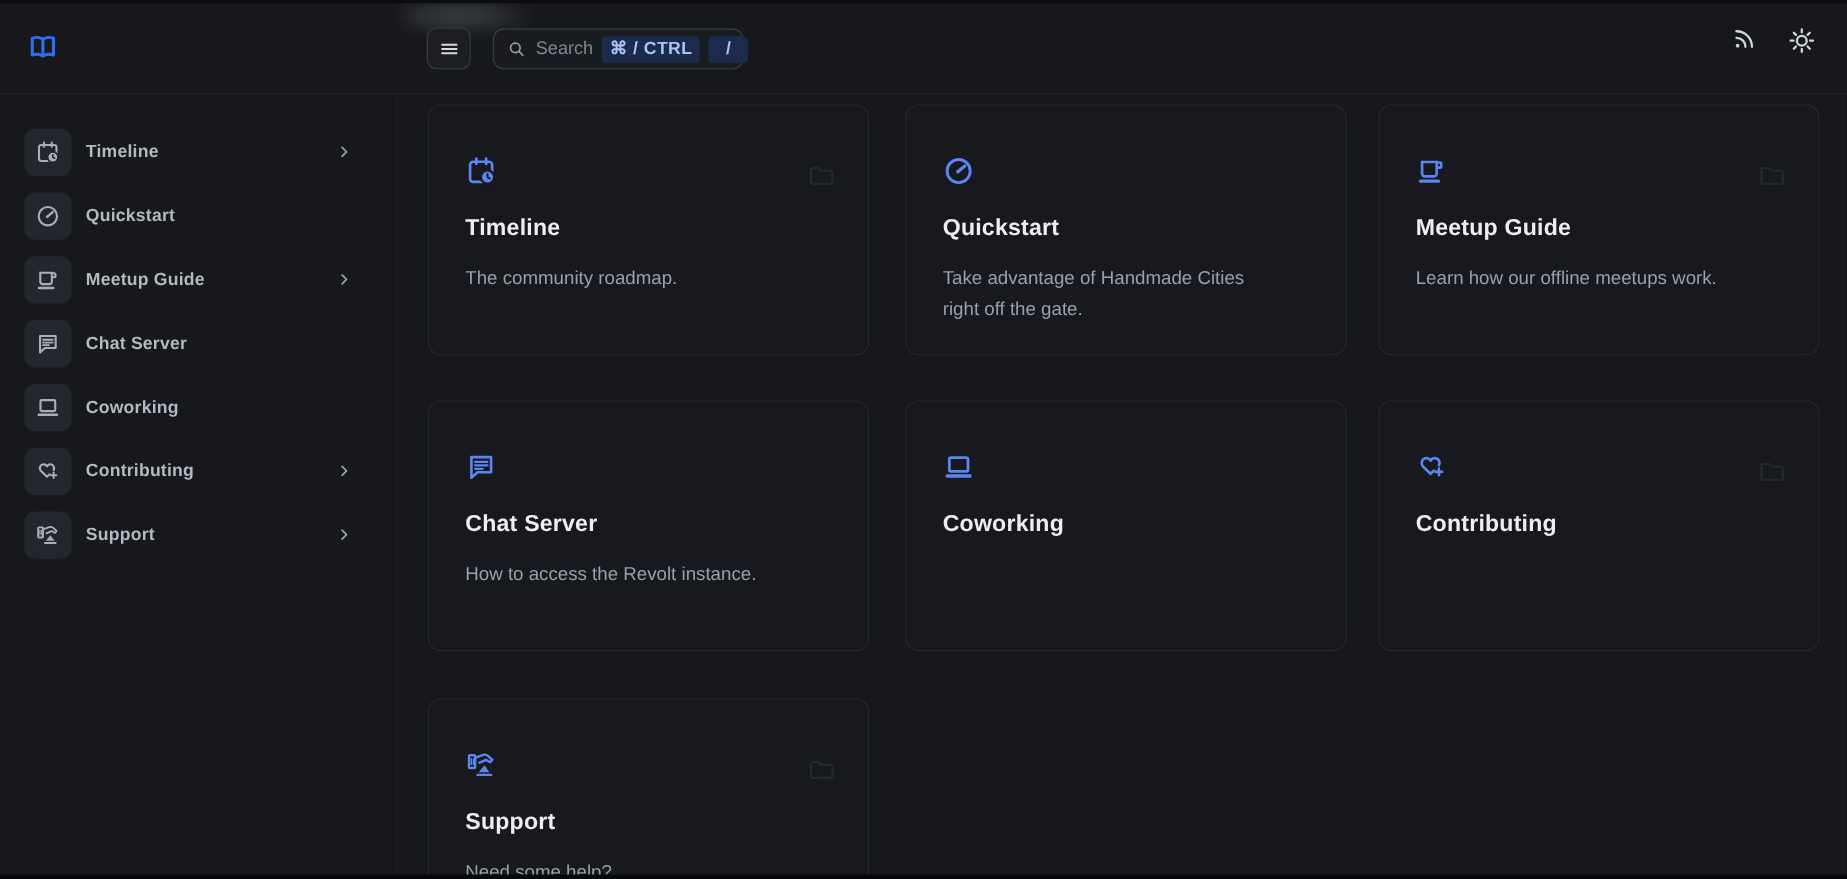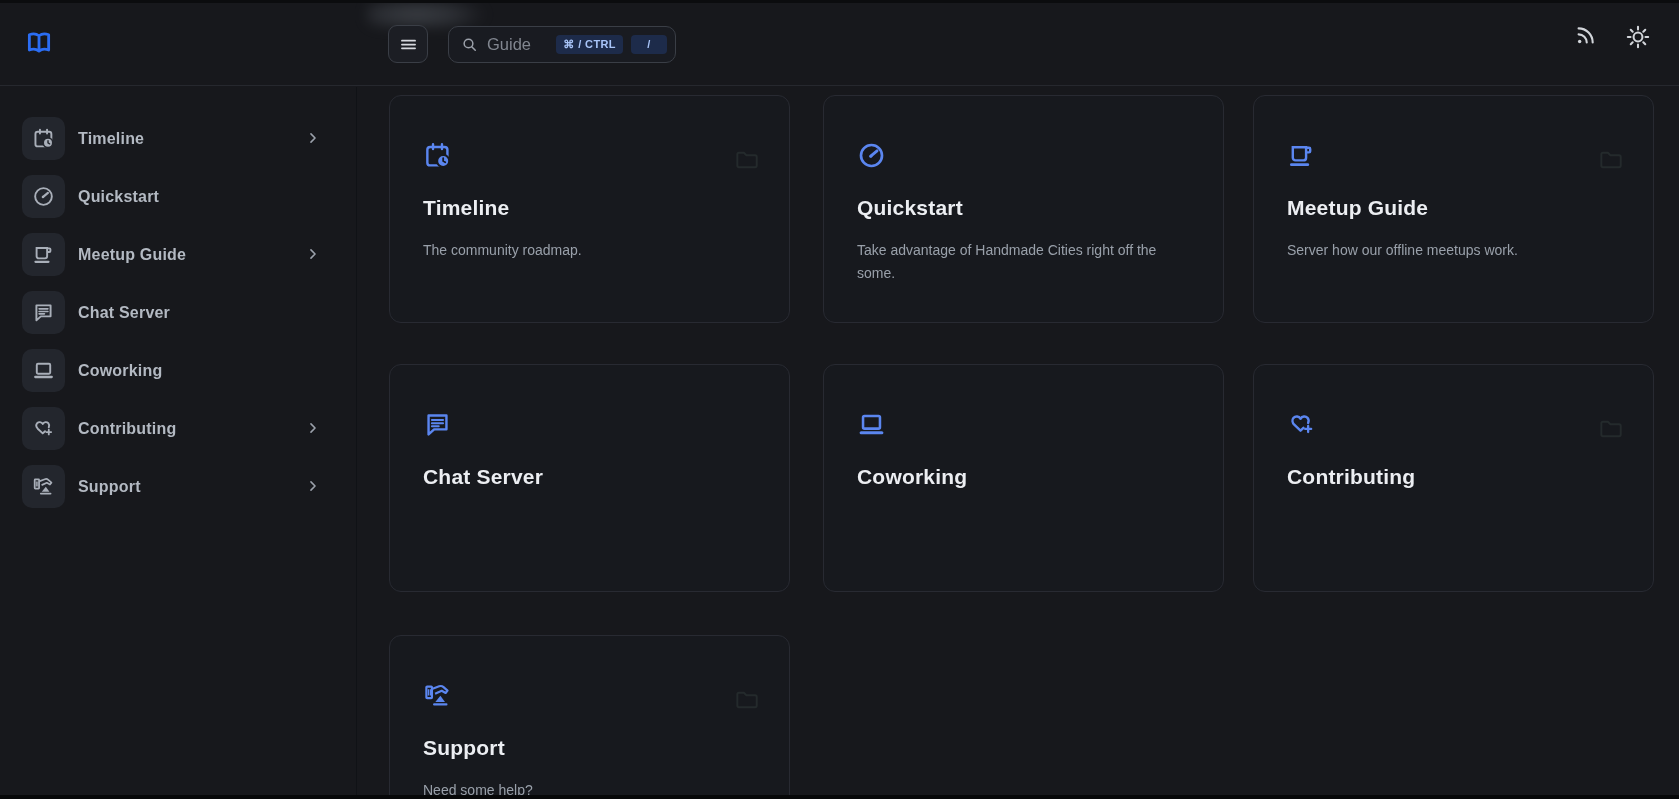--- a/index.html
+++ b/index.html
@@ -17,42 +17,42 @@
   .logo { position:absolute; left:23px; top:30px; width:32px; height:26px; color:#2b6df3; }
   .blur-smudge { position:absolute; left:366px; top:1px; width:128px; height:27px;
     background:radial-gradient(ellipse 55% 70% at 40% 50%, #45494f 0%, #33363c 55%, rgba(23,24,28,0) 100%);
     filter:blur(6px); opacity:.75; border-radius:12px; }
   .menu-btn { position:absolute; left:388px; top:25px; width:40px; height:38px; border:1px solid #3a3e46;
     border-radius:9px; background:#1c1e24; color:#d7dadf; display:flex; align-items:center; justify-content:center; cursor:pointer; }
   .search-btn { position:absolute; left:448px; top:26px; width:228px; height:37px; border:1px solid #3a3e46;
     border-radius:10px; background:#191b21; display:flex; align-items:center; padding:0 8px 0 12px; gap:8px; cursor:pointer; }
   .search-btn .mag { width:18px; height:18px; color:#9ba0a9; flex:0 0 auto; }
   .search-text { font-size:16.5px; color:#81868f; flex:1 1 auto; text-align:left; }
-  .kbd-badge { background:#1d2b4a; color:#a8c4f8; font-size:11px; font-weight:bold; letter-spacing:.4px;
+  .kbd-badge { background:#1d2b4a; color:#a8c4f8; font-size:16px; font-weight:bold; letter-spacing:.4px;
     border-radius:4px; padding:4px 7px; line-height:1; white-space:nowrap; }
   .kbd-slash { min-width:36px; text-align:center; }
   .hdr-actions { position:absolute; right:29px; top:24px; display:flex; gap:26px; align-items:center; }
   .hdr-icon { width:25px; height:25px; color:#d2d5da; cursor:pointer; }
 
   
   .sidebar { position:absolute; left:0; top:87px; width:357px; height:712px; border-right:1px solid #101216; padding-top:30px; }
   .side-item { position:relative; height:43px; margin:0 0 15px 22px; width:313px; display:flex; align-items:center; cursor:pointer; }
   .tile { width:43px; height:43px; border-radius:10px; background:#23262d; color:#a9afb9;
     display:flex; align-items:center; justify-content:center; flex:0 0 auto; }
   .tile svg { width:23px; height:23px; }
   .side-label { margin-left:13px; font-size:16px; font-weight:bold; color:#b3b9c2; letter-spacing:.2px; }
   .chev { position:absolute; right:15px; top:14px; width:14px; height:14px; color:#9ba1ab; cursor:pointer; }
 
   
   .card { position:absolute; width:401px; height:228px; border:1px solid #282a32; border-radius:12px;
     background:#17191e; cursor:pointer; }
   .card-icon { position:absolute; left:33px; top:45px; width:29px; height:29px; color:#5b86f0; }
   .card-folder { position:absolute; left:344px; top:51px; width:25px; height:25px; color:#242a2c; }
   .card-title { position:absolute; left:33px; top:100px; font-size:21px; font-weight:bold; color:#eceef2; letter-spacing:.2px; }
-  .card-desc { position:absolute; left:33px; top:143px; width:310px; font-size:14px; line-height:1.62; color:#99a0aa; }
+  .card-desc { position:absolute; left:33px; top:143px; width:310px; font-size:17px; line-height:1.62; color:#99a0aa; }
 
   svg { display:block; }
 </style>
 </head>
 <body>
 
 <div class="app">
   <div class="edge-top"></div>
 
   <div class="header">
@@ -70,21 +70,21 @@
       </svg>
     </div>
 
     <div class="search-btn">
       <span class="mag">
         <svg viewBox="0 0 24 24" width="18" height="18">
           <circle cx="10" cy="10" r="5.8" fill="none" stroke="currentColor" stroke-width="2"></circle>
           <path d="M14.3 14.3L19 19" stroke="currentColor" stroke-width="2" stroke-linecap="round"></path>
         </svg>
       </span>
-      <span class="search-text">Guide</span>
+      <span class="search-text">Search</span>
       <span class="kbd-badge">⌘ / CTRL</span>
       <span class="kbd-badge kbd-slash">/</span>
     </div>
 
     <div class="hdr-actions">
       <span class="hdr-icon">
         <svg viewBox="0 0 24 24" width="23" height="23">
           <path d="M4.8 10.8a8.5 8.5 0 0 1 8.5 8.5M4.8 4.6A14.7 14.7 0 0 1 19.5 19.3" fill="none" stroke="currentColor" stroke-width="2.2" stroke-linecap="round"></path>
           <circle cx="5.9" cy="18.3" r="1.8" fill="currentColor"></circle>
         </svg>
@@ -229,50 +229,51 @@
 
     <div class="card" style="left:823px; top:95px;">
       <span class="card-icon">
         <svg viewBox="0 0 24 24" width="29" height="29">
           <circle cx="12" cy="12" r="8.7" fill="none" stroke="currentColor" stroke-width="2.2"></circle>
           <path d="M11.6 12.4l5-4.2" stroke="currentColor" stroke-width="2.4" stroke-linecap="round"></path>
           <circle cx="11.4" cy="12.6" r="1.3" fill="currentColor"></circle>
         </svg>
       </span>
       <h2 class="card-title">Quickstart</h2>
-      <p class="card-desc">Take advantage of Handmade Cities right off the some.</p>
+      <p class="card-desc">Take advantage of Handmade Cities right off the gate.</p>
     </div>
 
     <div class="card" style="left:1253px; top:95px;">
       <span class="card-icon">
         <svg viewBox="0 0 24 24" width="29" height="29">
             <g fill="none" stroke="currentColor" stroke-width="2">
           <path d="M4.8 5.2h11v8.6a2.2 2.2 0 0 1-2.2 2.2H7a2.2 2.2 0 0 1-2.2-2.2Z"></path>
           <path d="M15.8 5.6h2.4a1 1 0 0 1 1 1v1.8a1 1 0 0 1-1 1h-2.4"></path>
           <path d="M3.6 19.6h13.6" stroke-width="2.3" stroke-linecap="round"></path>
             </g>
         </svg>
       </span>
       <span class="card-folder">
         <svg viewBox="0 0 24 24" width="25" height="25">
             <path d="M3.2 7.1c0-.9.7-1.6 1.6-1.6h4.7l2.4 2.4h8.3c.9 0 1.6.7 1.6 1.6v8.3c0 .9-.7 1.6-1.6 1.6H4.8c-.9 0-1.6-.7-1.6-1.6Z" fill="none" stroke="currentColor" stroke-width="1.9"></path>
           </svg>
       </span>
       <h2 class="card-title">Meetup Guide</h2>
-      <p class="card-desc">Server how our offline meetups work.</p>
+      <p class="card-desc">Learn how our offline meetups work.</p>
     </div>
 
     <div class="card" style="left:389px; top:364px;">
       <span class="card-icon">
         <svg viewBox="0 0 24 24" width="29" height="29">
           <path d="M4.6 4.6h14.8V16H9.2l-4.6 4.2Z" fill="none" stroke="currentColor" stroke-width="2" stroke-linejoin="round"></path>
           <path d="M7.4 8.2h9.2M7.4 10.9h9.2M7.4 13.4h5.6" stroke="currentColor" stroke-width="1.7" stroke-linecap="round"></path>
         </svg>
       </span>
       <h2 class="card-title">Chat Server</h2>
+      <p class="card-desc">How to access the Revolt instance.</p>
     </div>
 
     <div class="card" style="left:823px; top:364px;">
       <span class="card-icon">
         <svg viewBox="0 0 24 24" width="29" height="29">
           <rect x="5" y="5" width="14" height="10.4" rx="1.2" fill="none" stroke="currentColor" stroke-width="2.1"></rect>
           <path d="M3.4 18.8h17.2" stroke="currentColor" stroke-width="2.5" stroke-linecap="round"></path>
         </svg>
       </span>
       <h2 class="card-title">Coworking</h2>

